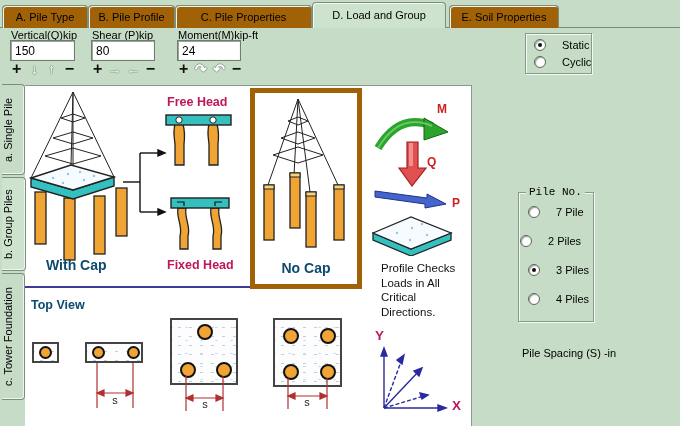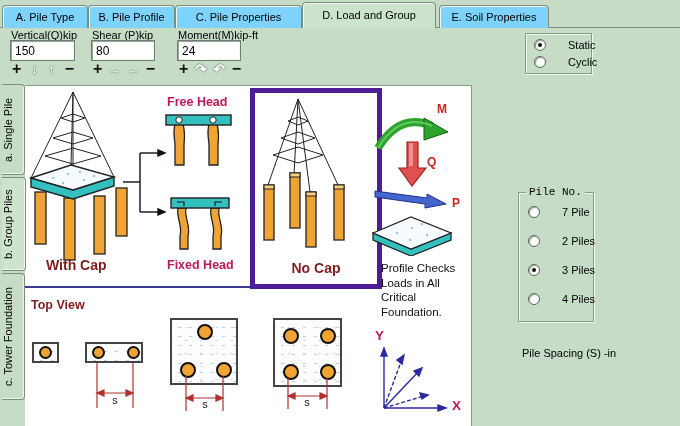--- a/index.html
+++ b/index.html
@@ -11,21 +11,21 @@
     color:#000;
     overflow:hidden;
   }
   .abs { position:absolute; }
 
   
   .tabbar { position:absolute; left:2px; top:3px; display:flex; align-items:flex-end; height:25px; z-index:3; }
   .tabline { position:absolute; left:0; top:27px; width:680px; height:1px; background:#7d8d7d; z-index:1; }
   .tab {
     height:23px; line-height:22px; text-align:center; font-size:11px;
-    background:#7dd3fc; border:1px solid #7d8d7d; border-bottom:none;
+    background:#a16207; border:1px solid #7d8d7d; border-bottom:none;
     border-radius:4px 4px 0 0; box-shadow: inset 1px 1px 0 #eef6ee;
     padding:0 6px; white-space:nowrap; z-index:2; position:relative;
   }
   .tab.active {
     height:26px; line-height:24px; background:#cde3cd; z-index:4;
     box-shadow: inset 1px 1px 0 #f4faf4;
   }
 
   
   .fldlabel { position:absolute; font-size:11px; white-space:nowrap; }
@@ -41,21 +41,21 @@
     font-size:14px; font-weight:bold; color:#fff; line-height:14px;
     text-shadow:-1px 0 #96a596, 1px 0 #96a596, 0 -1px #96a596, 0 1px #96a596;
   }
 
   
   .groupbox {
     position:absolute; border:1px solid #8a9a8a;
     box-shadow: inset 1px 1px 0 #f2f9f2, 1px 1px 0 #f2f9f2;
   }
   .gb-title { position:absolute; top:-7px; left:7px; background:#c6dcc6; padding:0 3px; font-size:11px;font-family:Liberation Mono, monospace; }
-  .radiorow { position:absolute; display:flex; align-items:center; gap:22px; font-size:11px; white-space:nowrap; }
+  .radiorow { position:absolute; display:flex; align-items:center; gap:16px; font-size:11px; white-space:nowrap; }
   .radio {
     width:12px; height:12px; border-radius:50%; background:#fff;
     border:1px solid #5a665a; box-shadow: inset 1px 1px 1px #9aa69a; position:relative; flex:0 0 auto;
   }
   .radio.checked::after {
     content:""; position:absolute; left:3px; top:3px; width:4px; height:4px;
     border-radius:50%; background:#111;
   }
 
   
@@ -68,29 +68,29 @@
   }
   .vtab.active { background:#cde3cd; left:2px; width:24px; }
 
   
   .panel {
     position:absolute; left:25px; top:85px; width:447px; height:341px;
     background:#fff; border-top:1px solid #8a9a8a; border-right:1px solid #8a9a8a;
     z-index:1;
   }
 
-  .lbl-black-bold { position:absolute; font-weight:bold; font-size:14px; color:#7f1d1d; white-space:nowrap; }
+  .lbl-black-bold { position:absolute; font-weight:bold; font-size:14px; color:#0c4a6e; white-space:nowrap; }
   .lbl-navy-bold  { position:absolute; font-weight:bold; font-size:12.5px; color:#be185d; white-space:nowrap; }
   .lbl-red        { position:absolute; font-weight:bold; font-size:12px; color:#cc2222; white-space:nowrap; }
   .note { position:absolute; font-size:11.5px; line-height:14.5px; color:#111; }
   .slabel { position:absolute; font-size:11px; color:#222; text-align:center; }
 
   .nocapbox {
-    position:absolute; left:250px; top:88px; width:132px; height:201px;
-    background:#fff; border:5px solid #4c1d95;
+    position:absolute; left:250px; top:88px; width:112px; height:201px;
+    background:#fff; border:5px solid #a16207;
   }
 
   .divider { position:absolute; left:25px; top:286px; width:228px; height:2px; background:#3c3c96; }
 
   
   .tvbox {
     position:absolute; background:#fdfdfd; border:2px solid #444;
     background-image:
       radial-gradient(#b9d2ec 1px, transparent 1.2px),
       radial-gradient(#d3e2f2 1px, transparent 1.2px);
@@ -103,21 +103,21 @@
     fill:#f6fbff;
   }
 </style>
 </head>
 <body>
 
 <div class="tabline"></div>
 <div class="tabbar">
   <div class="tab" style="width:86px">A. Pile Type</div>
   <div class="tab" style="width:87px">B. Pile Profile</div>
-  <div class="tab" style="width:127px">C. Pile Properties</div>
+  <div class="tab" style="width:137px">C. Pile Properties</div>
   <div class="tab active" style="width:134px">D. Load and Group</div>
   <div class="tab" style="width:110px; margin-left:3px">E. Soil Properties</div>
 </div>
 
 <span class="fldlabel" style="left:11px; top:29px">Vertical(Q)kip</span>
 <span class="fldlabel" style="left:92px; top:29px">Shear (P)kip</span>
 <span class="fldlabel" style="left:178px; top:29px">Moment(M)kip-ft</span>
 
 <div class="field" style="left:10px;  top:40px; width:65px">150</div>
 <div class="field" style="left:91px;  top:40px; width:64px">80</div>
@@ -275,21 +275,21 @@
   </g>
 </svg>
 <span class="lbl-red" style="left:437px; top:102px; z-index:2">M</span>
 <span class="lbl-red" style="left:427px; top:155px; z-index:2">Q</span>
 <span class="lbl-red" style="left:452px; top:196px; z-index:2">P</span>
 
 <div class="note" style="left:381px; top:261px; z-index:2">
   <div>Profile Checks</div>
   <div>Loads in All</div>
   <div>Critical</div>
-  <div>Foundation.</div>
+  <div>Directions.</div>
 </div>
 
 <span class="lbl-black-bold" style="left:31px; top:298px; font-size:12.5px; z-index:2">Top View</span>
 
 <div class="tvbox" style="left:32px; top:342px; width:27px; height:21px; z-index:2">
   <span class="pcirc" style="left:5px; top:2px; width:13px; height:13px"></span>
 </div>
 
 <div class="tvbox" style="left:85px; top:342px; width:58px; height:21px; z-index:2">
   <span class="pcirc" style="left:5px; top:2px; width:13px; height:13px"></span>
@@ -358,21 +358,21 @@
     <polygon points="66,55 58,53 60,59"></polygon>
   </g>
 </svg>
 
 <div class="groupbox" style="left:518px; top:192px; width:76px; height:130px; background:#c6dcc6; z-index:2">
   <span class="gb-title">Pile No.</span>
   <div class="radiorow" style="left:9px; top:13px">
     <span class="radio"></span>
     <span>7 Pile</span>
   </div>
-  <div class="radiorow" style="left:9px; top:42px">
+  <div class="radiorow" style="left:1px; top:42px">
     <span class="radio"></span>
     <span>2 Piles</span>
   </div>
   <div class="radiorow" style="left:9px; top:71px">
     <span class="radio checked"></span>
     <span>3 Piles</span>
   </div>
   <div class="radiorow" style="left:9px; top:100px">
     <span class="radio"></span>
     <span>4 Piles</span>

